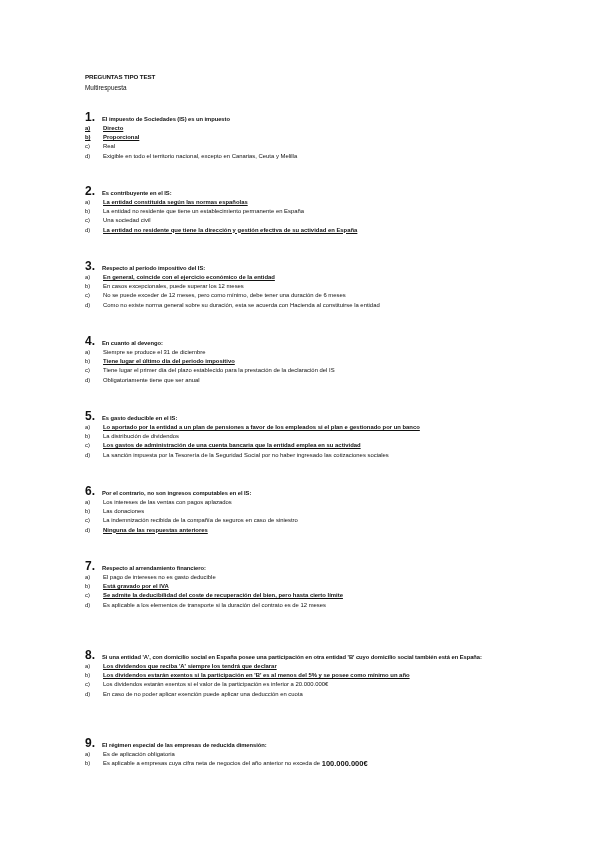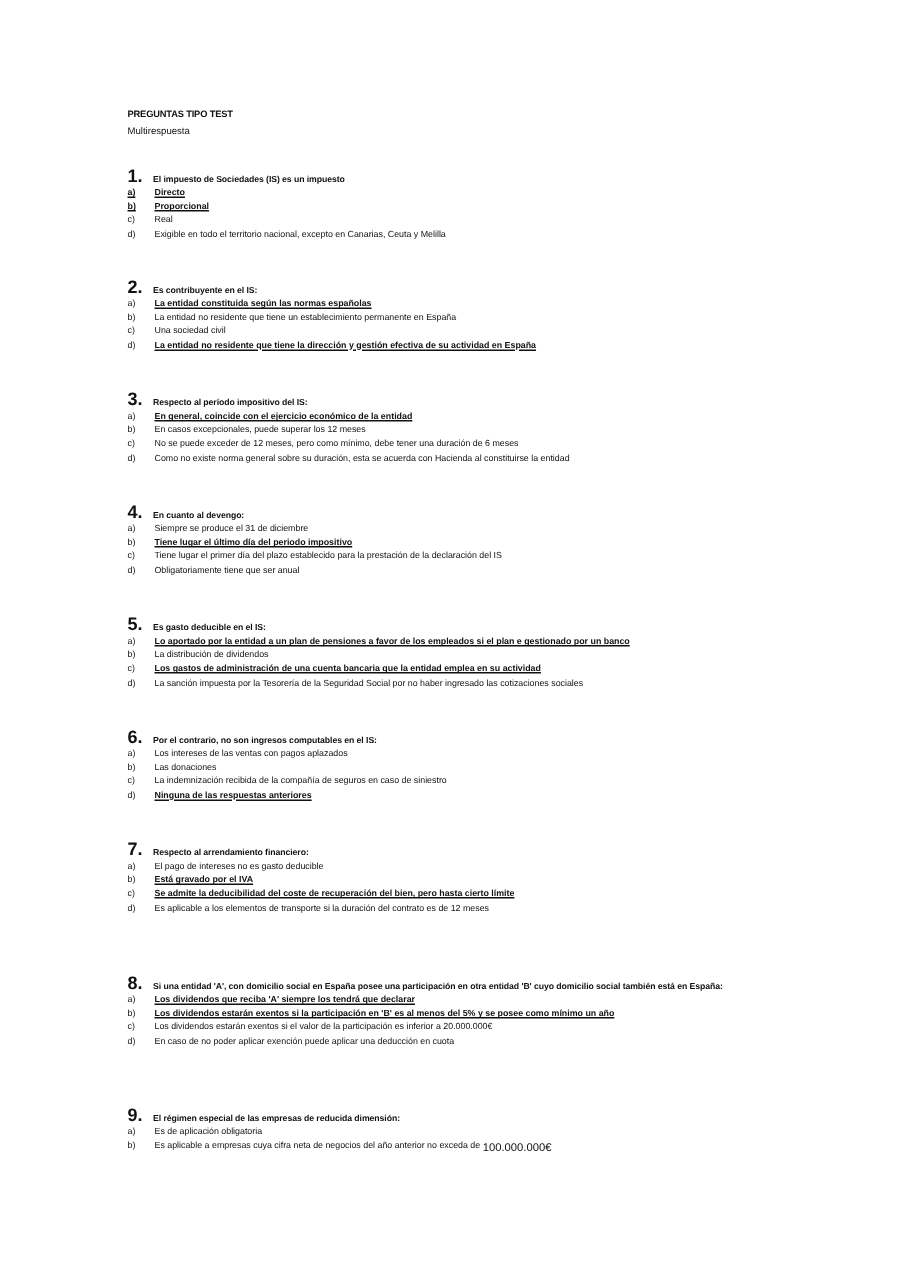--- a/index.html
+++ b/index.html
@@ -9,21 +9,21 @@
   .header-title { position:absolute; left:85px; top:73px; font-size:6.2px; font-weight:bold; letter-spacing:-0.1px; }
   .header-sub { position:absolute; left:85px; top:84px; font-size:6.4px; }
   .q { position:absolute; left:85px; width:480px; }
   .q-head { display:flex; align-items:baseline; }
   .q-num { font-size:12px; font-weight:bold; width:17px; flex:none; }
   .q-text { font-size:5.8px; font-weight:bold; line-height:9px; letter-spacing:-0.05px; }
   .opt { display:flex; font-size:5.9px; line-height:9.2px; height:9.2px; white-space:nowrap; }
   .opt-letter { width:18px; flex:none; }
   .opt.correct .opt-text, .opt.correct .opt-letter-u { text-decoration:underline; font-weight:bold; }
   .opt-letter.u { text-decoration:underline; font-weight:bold; }
-  .big { font-size:7.5px; font-weight:normal; }
+  .big { font-size:7.5px; font-weight:bold; }
 </style>
 </head>
 <body>
 
 <div class="page">
   <div class="header-title">PREGUNTAS TIPO TEST</div>
   <div class="header-sub">Multirespuesta</div>
 
   <div class="q" style="top:110px">
     <div class="q-head">

